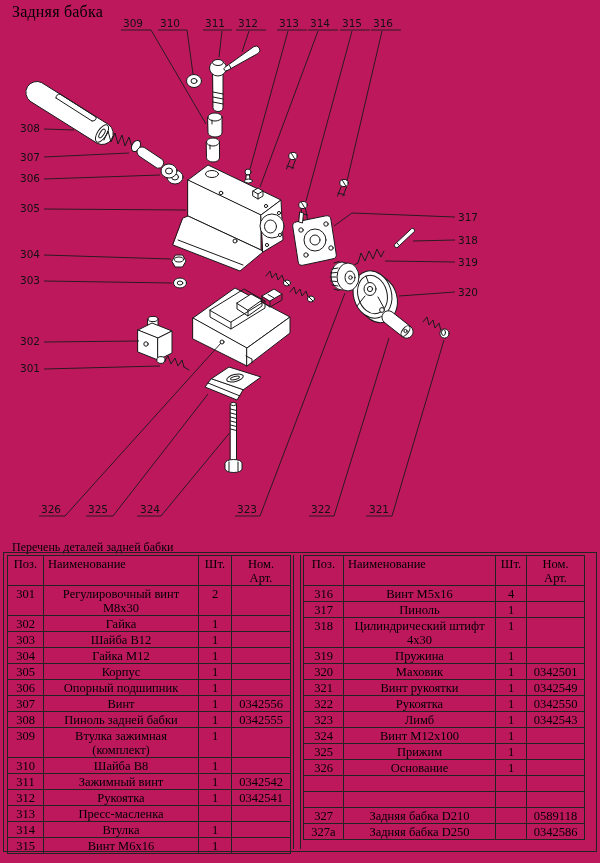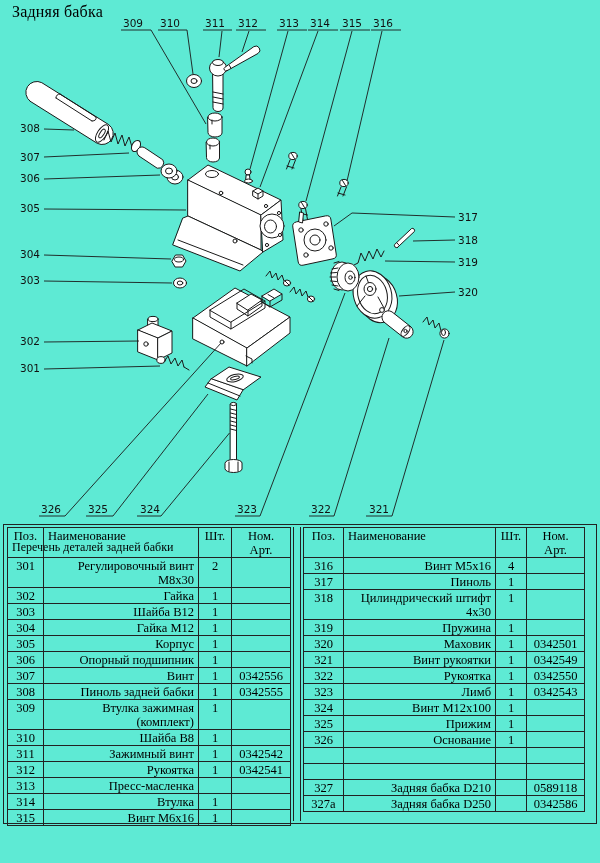--- a/index.html
+++ b/index.html
@@ -1,36 +1,36 @@
 <!DOCTYPE html>
 <html><head>
 <meta charset="utf-8">
 <style>
   html,body{margin:0;padding:0;background:#fff;}
-  .page{position:relative;width:600px;height:863px;background:#5eead4;overflow:hidden;
+  .page{position:relative;width:600px;height:863px;background:#be185d;overflow:hidden;
         font-family:"Liberation Serif",serif;color:#000;}
   .page-title{position:absolute;left:12px;top:3px;font-size:16px;letter-spacing:.2px;}
   .tables-caption{position:absolute;left:12px;top:540px;font-size:12px;}
   svg.diagram{position:absolute;left:0;top:0;}
   #leaders line,#leaders polyline{stroke:#1a1a1a;stroke-width:.9;fill:none;}
   #labels text{font-family:"DejaVu Sans",sans-serif;font-size:10.5px;fill:#111;}
   #parts{stroke:#1a1a1a;stroke-width:1;fill:#fff;stroke-linejoin:round;stroke-linecap:round;}
   #parts .nf{fill:none;}
-  .tables-frame{position:absolute;left:3px;top:524px;width:594px;height:300px;
+  .tables-frame{position:absolute;left:3px;top:552px;width:594px;height:300px;
         border:1.2px solid #222;box-sizing:border-box;padding:2px 3px;
         display:flex;align-items:flex-start;}
   .mid-divider{align-self:stretch;width:6px;border-left:1px solid #222;border-right:1px solid #222;margin:0 2px;}
   table.ptable{border-collapse:collapse;table-layout:fixed;font-size:12.5px;line-height:1.12;}
   table.ptable.left{width:283px;}
   table.ptable.right{width:281px;}
   table.ptable th,table.ptable td{border:1px solid #222;padding:1px 4px 0 4px;
         vertical-align:top;font-weight:normal;overflow:hidden;}
   th.c-pos,td.c-pos{text-align:center;}
   th.c-name{text-align:left;padding-left:8px;}
-  td.c-name{text-align:right;padding-left:8px;}
+  td.c-name{text-align:center;padding-left:8px;}
   th.c-qty,td.c-qty{text-align:center;}
   th.c-art,td.c-art{text-align:center;}
   tr.empty td{height:14px;}
 </style>
 </head>
 <body>
 
 <div class="page">
 
   <div class="page-title">Задняя бабка</div>

